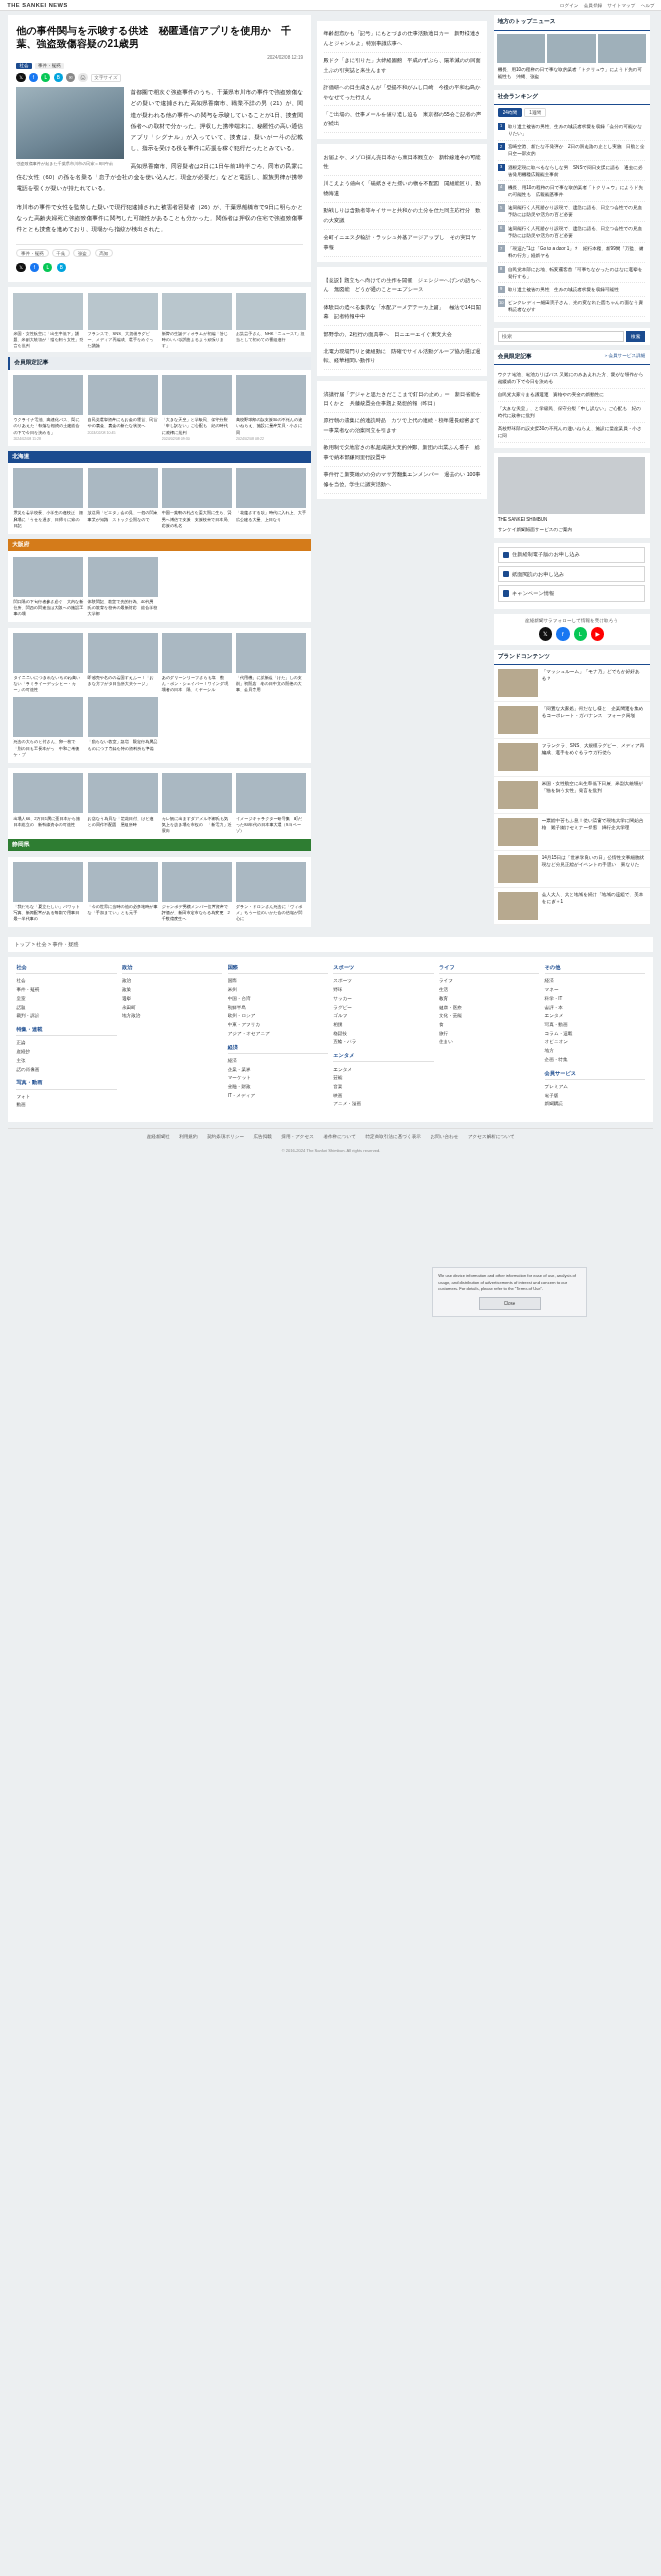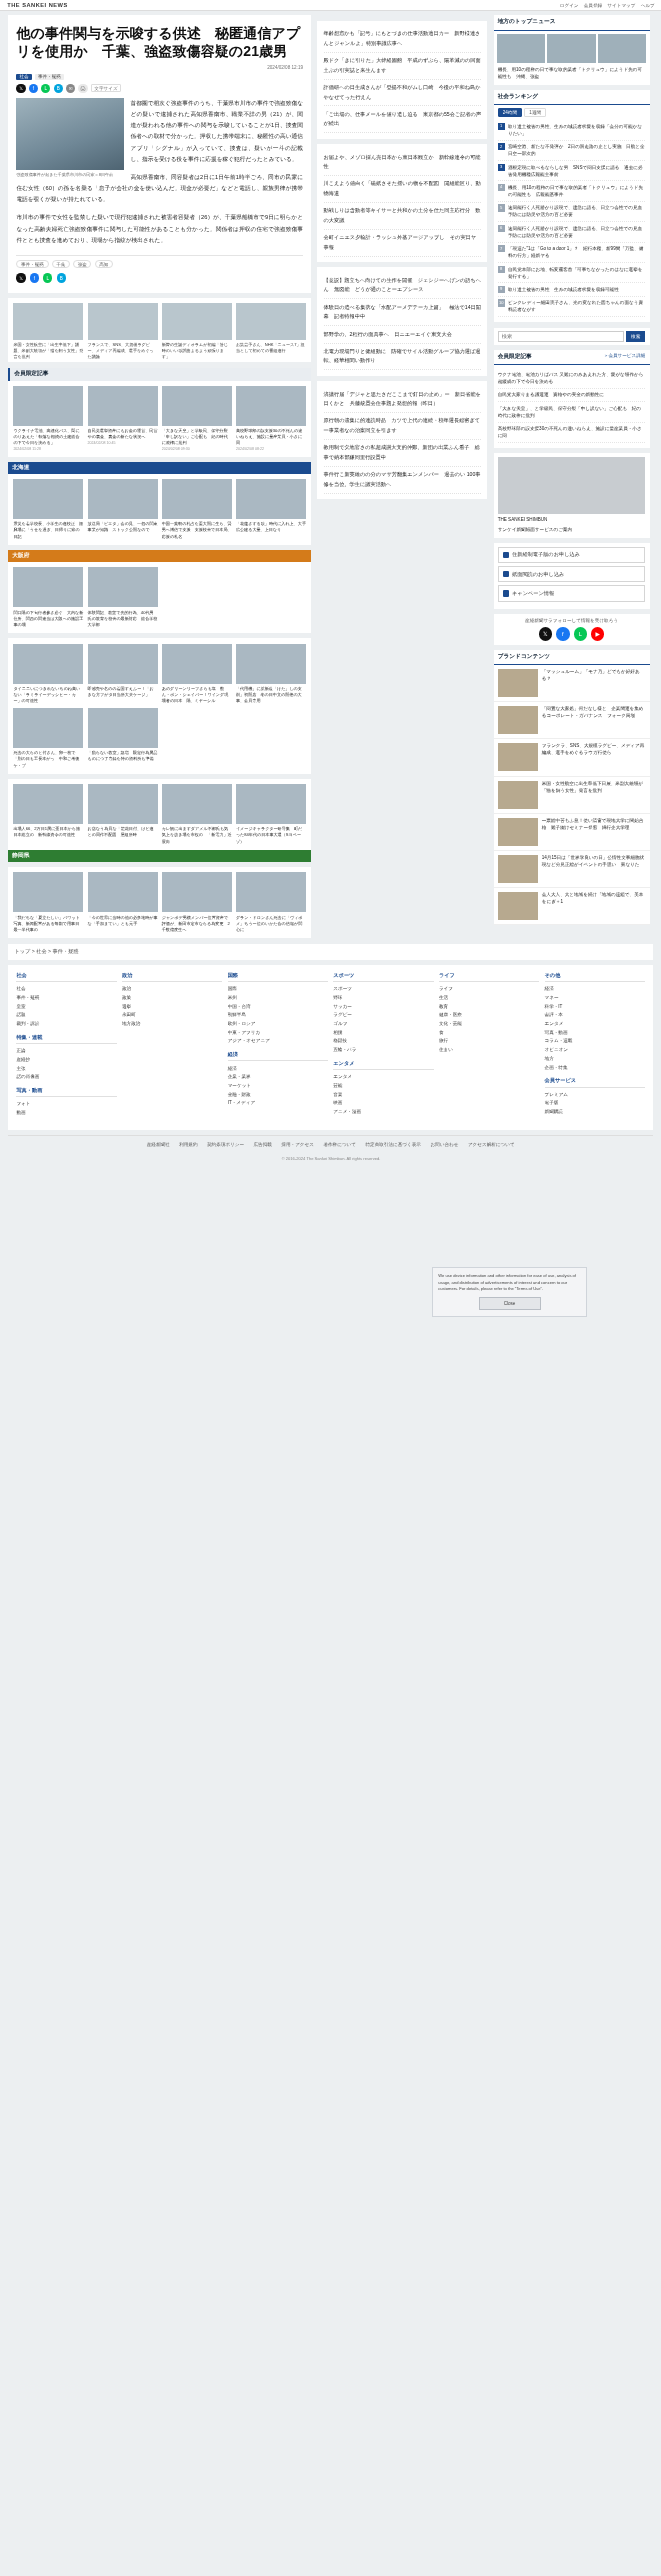--- a/index.html
+++ b/index.html
@@ -24,21 +24,21 @@
   .topbar .tb-link { font-size:4.6px; color:#555; margin-left:5.2px;}
 
   .wrap { width: 662px; display:flex; gap: 6.2px; padding: 4.1px 8.2px 0 8.2px; }
   .col-main { width: 303px; }
   .col-mid  { width: 170px; }
   .col-right{ width: 156px; }
 
   
   .article-card { background:#fff; padding: 7.2px 8.2px 8.2px 8.2px; }
   .headline {
-    font-size: 14px; line-height: 1.35; font-weight: bold; color:#111;
+    font-size: 10px; line-height: 1.35; font-weight: bold; color:#111;
     letter-spacing: 0.1px; margin: 1px 0 4.1px 0;
   }
   .date { font-size:4.6px; color:#777; text-align:right; margin-bottom:3.1px;}
   .crumbs { font-size:4.6px; color:#666; margin-bottom:4.1px; display:flex; gap:3.1px; align-items:center;}
   .crumbs .tag { background:#1b4b8f; color:#fff; padding:0.5px 3.1px; border-radius:1px; font-size:4.6px;}
   .crumbs .tag.alt{ background:#eee; color:#444;}
   .share-row { display:flex; align-items:center; gap:3.1px; margin:3.1px 0 5.2px 0; }
   .sicon { width:9.3px;height:9.3px;border-radius:50%; background:#e8e8e8; display:flex;align-items:center;justify-content:center; font-size:4.6px; color:#555;}
   .sicon.x{background:#111;color:#fff;}
   .sicon.fb{background:#1877f2;color:#fff;}

